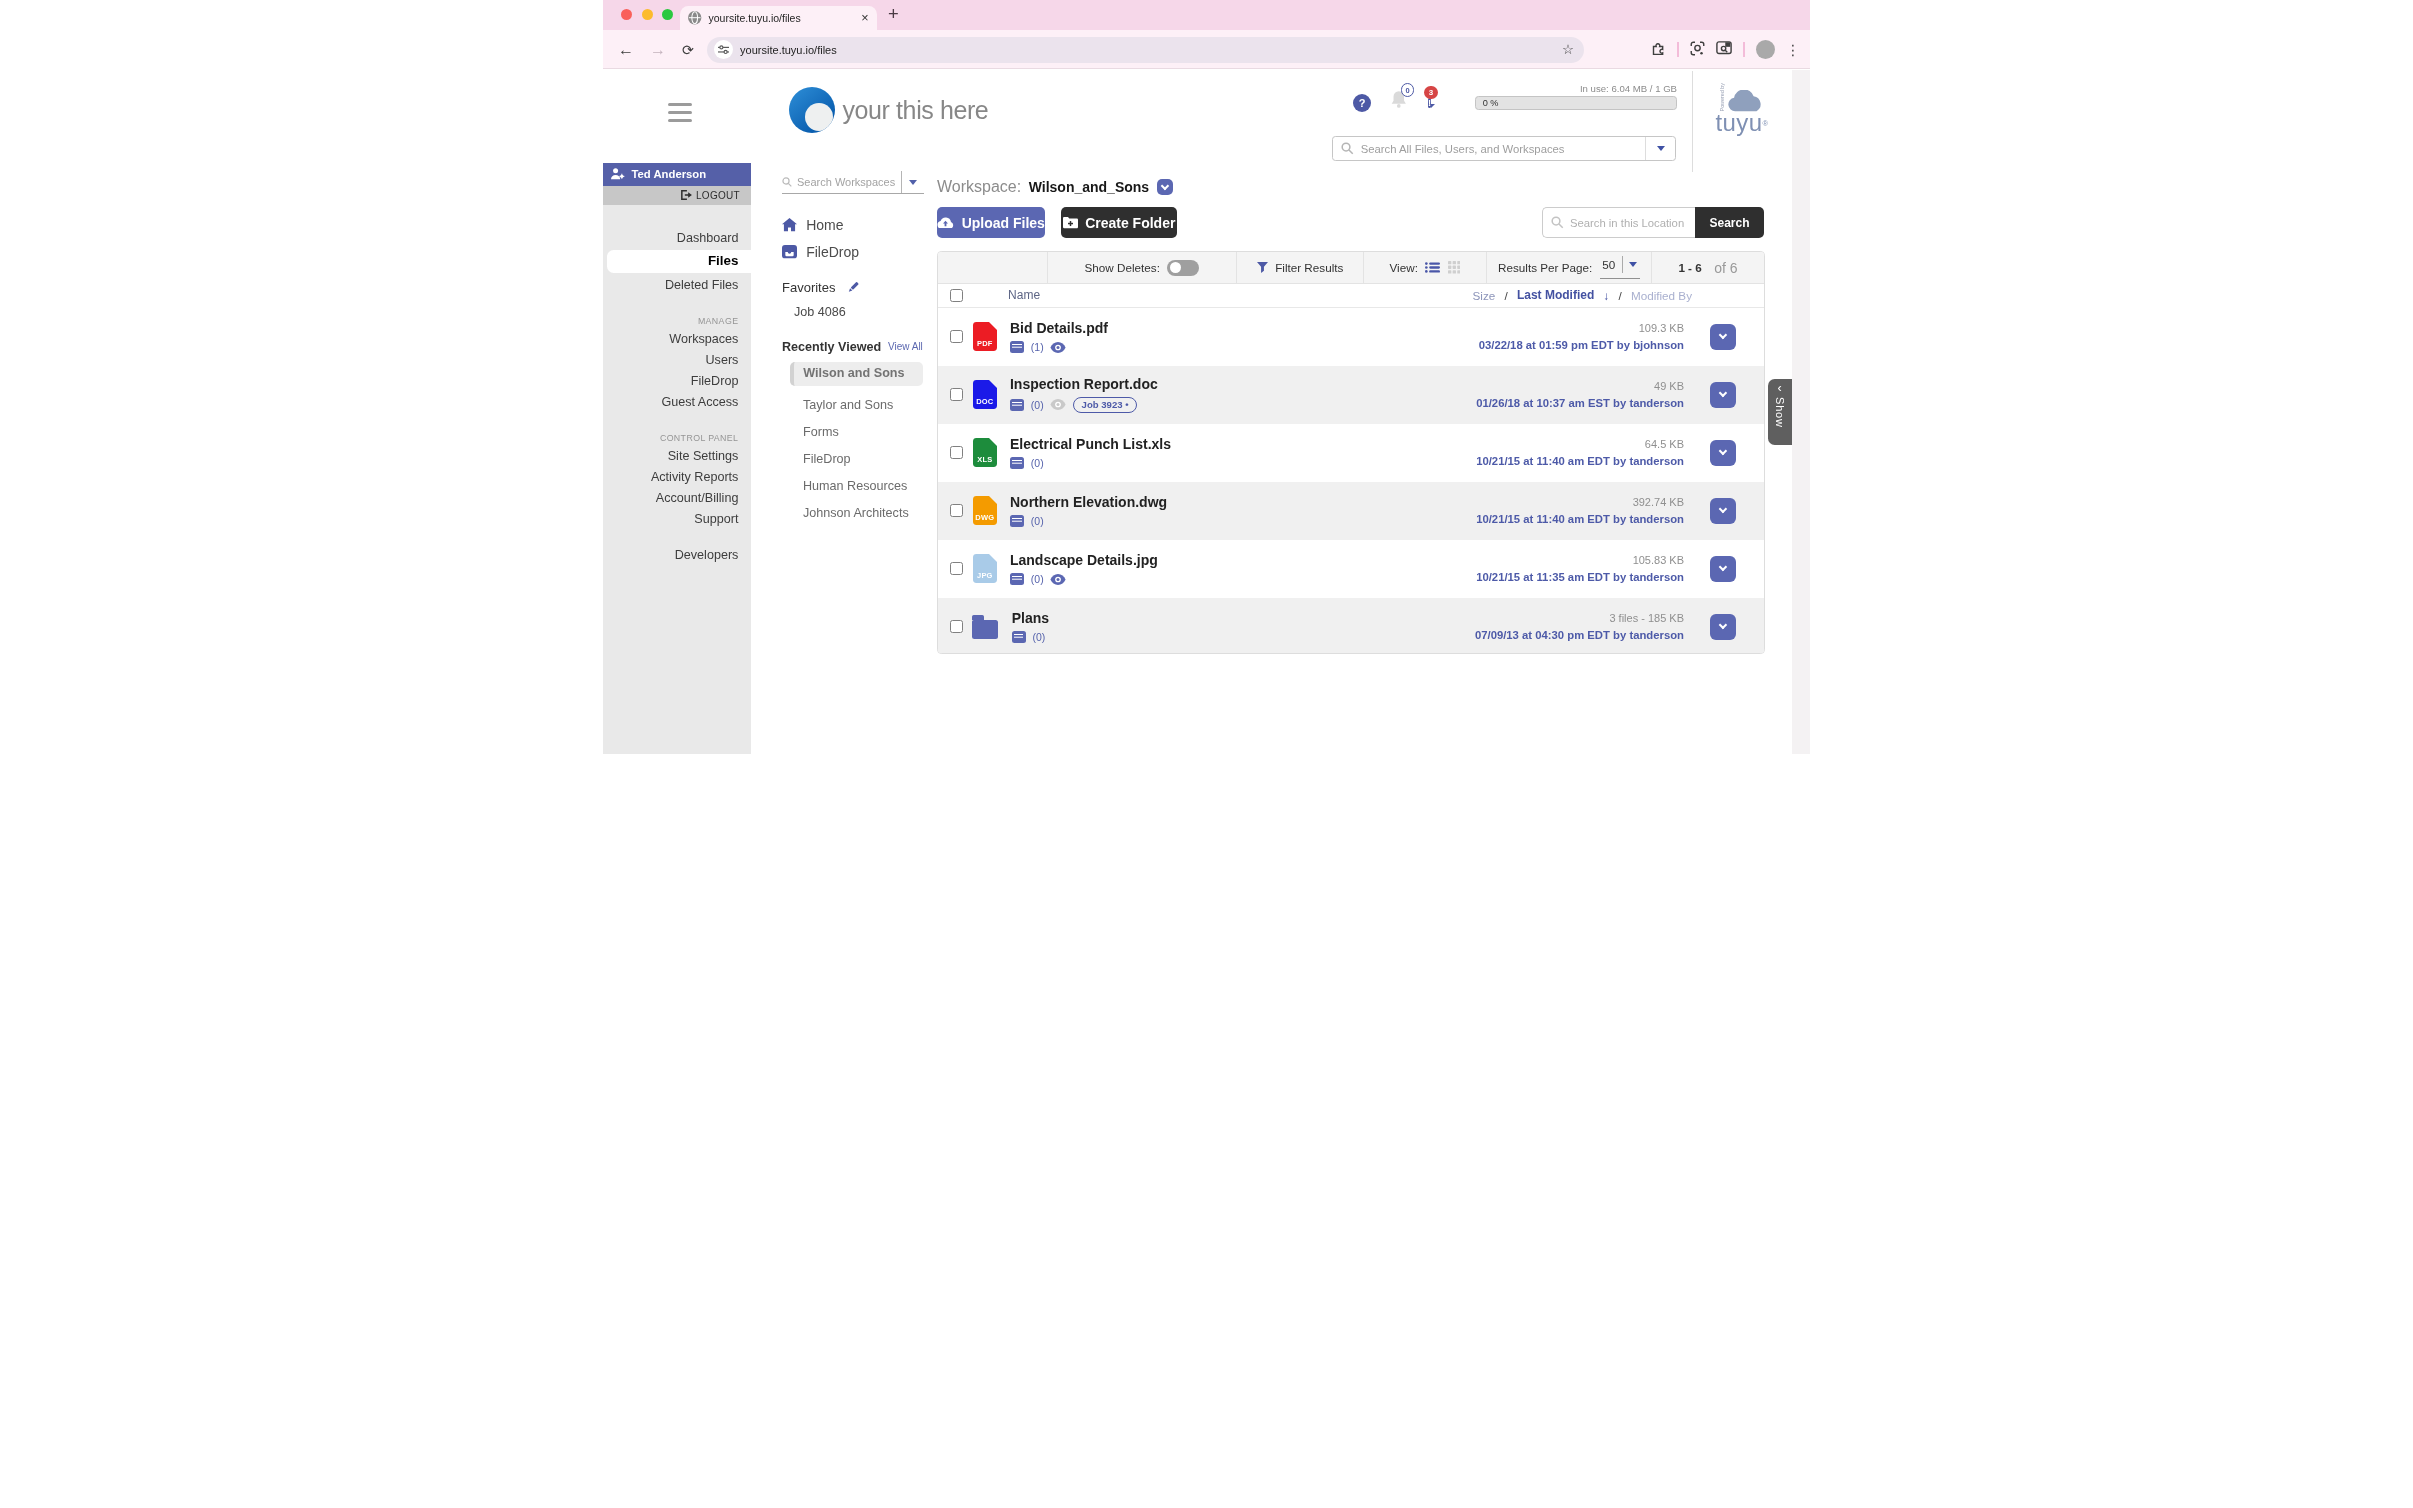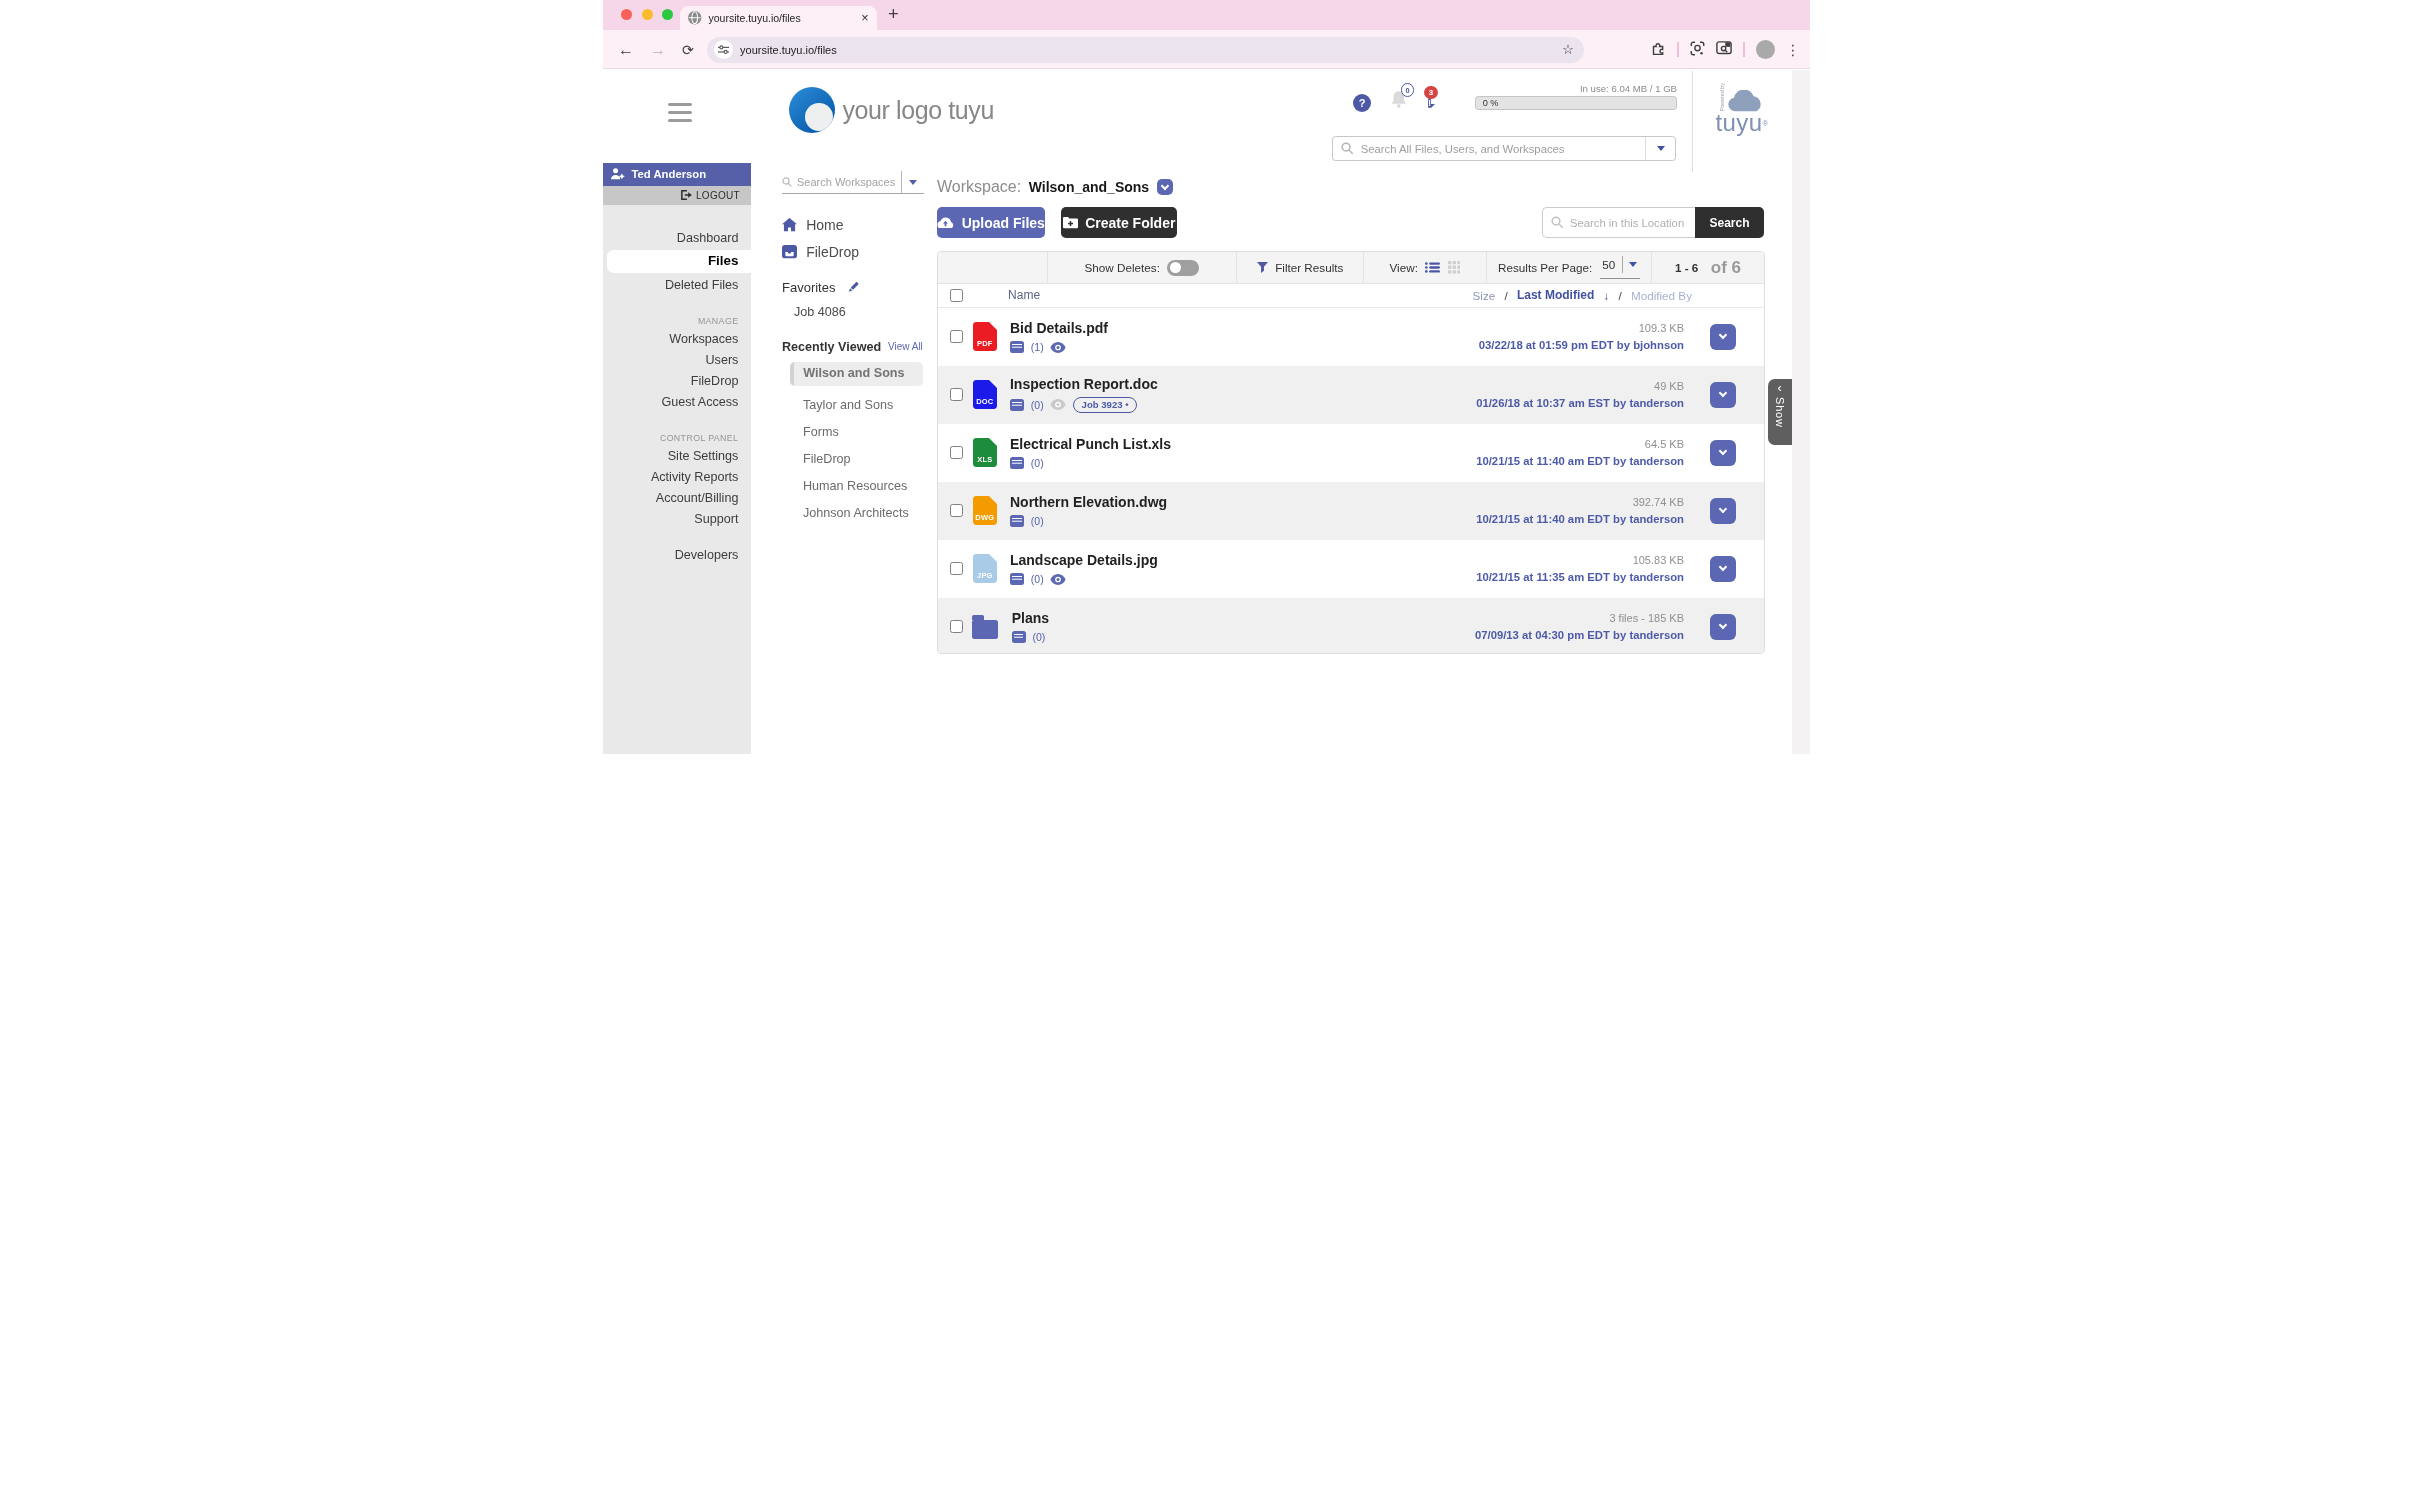--- a/index.html
+++ b/index.html
@@ -147,21 +147,21 @@
   .fs:first-child { border-left:none; }
   .fs .flabel { font-size:11.7px; color:#333; }
   .fs1{width:109px;} .fs2{width:189px;} .fs3{width:127px;} .fs4{width:123px;} .fs5{width:165px;} .fs6{flex:1;}
   .toggle { width:32px; height:16px; background:#9f9f9f; border-radius:8.4px; position:relative; cursor:pointer; }
   .toggle::before { content:""; position:absolute; left:2.1px; top:2.1px; width:11.7px; height:11.7px;
                     background:#fff; border-radius:50%; }
   .pp { display:flex; align-items:center; gap:6.7px; border-bottom:1.7px solid #909090; padding:0 2.5px 4.2px 2.5px; }
   .pp .ppval { font-size:11.7px; color:#333; }
   .ppline { width:0.8px; height:17px; background:#aaa; }
   .range-b { font-size:11.7px; font-weight:bold; color:#333; }
-  .range-t { font-size:17px; color:#999; margin-left:5px;font-weight:bold; }
+  .range-t { font-size:14px; color:#999; margin-left:5px; }
 
   .theader { height:23.5px; display:flex; align-items:center; border-bottom:0.8px solid #e8e8e8; background:#fff; }
   .cb { width:13.4px; height:13.4px; border:1.7px solid #808080; border-radius:2.5px; background:#fff; flex:none; cursor:pointer; }
   .th-name { margin-left:45px; font-size:12px; color:#5d6585; }
   .th-right { margin-left:auto; margin-right:72px; display:flex; align-items:center; gap:9.2px; font-size:11.7px; }
   .th-size { color:#8d95ba; cursor:pointer; }
   .th-slash { color:#444; }
   .th-lm { color:#4351a1; font-weight:bold; font-size:12px; cursor:pointer; }
   .th-arrow { color:#4351a1; font-weight:bold; }
   .th-mb { color:#a9b0cf; cursor:pointer; }
@@ -275,21 +275,21 @@
     <div class="gutter"></div>
 
     <div class="hamburger">
         <i></i>
         <i></i>
         <i></i>
       </div>
 
     <div class="logo">
       <span class="logo-ball"></span>
-      <span class="logo-text">your logo tuyu</span>
+      <span class="logo-text">your this here</span>
     </div>
 
     <div class="help-btn">?</div>
 
     <div class="bell-wrap">
       <svg width="17.6" height="18.4" viewBox="0 0 21 22">
         <path d="M10.5 1.5a6.3 6.3 0 0 0-6.3 6.3v5.2L2 16.5h17l-2.2-3.5V7.8a6.3 6.3 0 0 0-6.3-6.3z" fill="#dadada"></path>
         <circle cx="10.5" cy="19" r="2.2" fill="#dadada"></circle>
       </svg>
       <span class="badge0">0</span>

